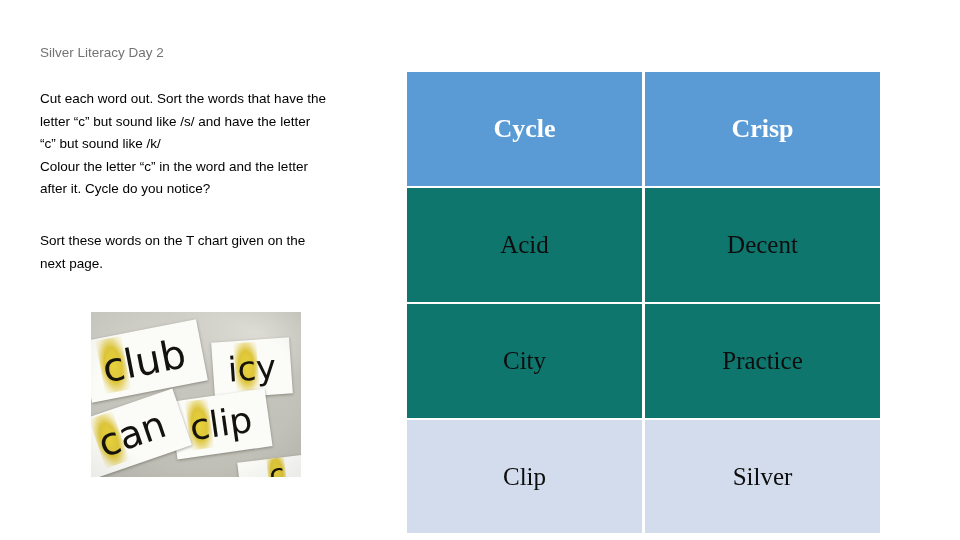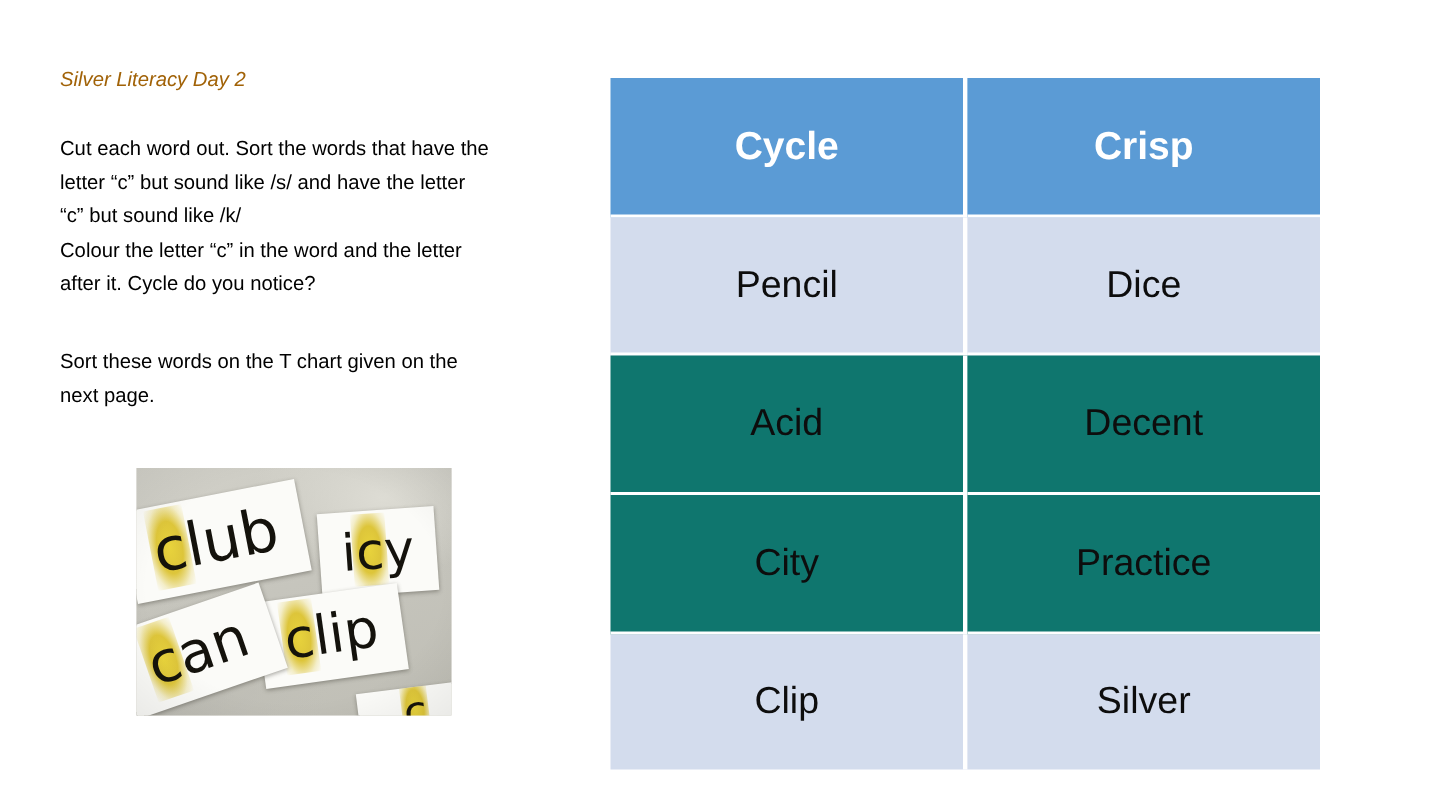--- a/index.html
+++ b/index.html
@@ -19,23 +19,22 @@
   
   #left-pane {
     position: absolute;
     left: 40px;
     top: 44px;
     width: 368px;
   }
   #slide-title {
     font-size: 13.5px;
     line-height: 17px;
-    color: #a16207;
+    color: #737373;
     white-space: nowrap;
-    font-style: italic;
   }
   #instruction-block {
     margin-top: 27px;
     font-size: 13.5px;
     line-height: 22.6px;
     color: #000;
   }
   #instruction-block .line { white-space: nowrap; }
   #sort-note {
     margin-top: 29px;
@@ -122,26 +121,27 @@
     position: absolute;
     inset: 0;
     pointer-events: none;
     background: radial-gradient(ellipse 85% 85% at 50% 48%, rgba(0,0,0,0) 55%, rgba(0,0,0,0.10) 100%);
   }
 
   
   #word-table {
     position: absolute;
     left: 407px;
-    top: 52px;
+    top: 72px;
     width: 473px;
     height: 461px;
     border-collapse: separate;
     border-spacing: 0;
     table-layout: fixed;
+    font-family: Liberation Serif, serif;
   }
   #word-table td {
     width: 50%;
     height: 65.85px;
     text-align: center;
     vertical-align: middle;
     padding: 0;
     border: 0;
     border-right: 3px solid #ffffff;
     border-bottom: 2px solid #ffffff;
@@ -207,24 +207,20 @@
 
   <div id="photo-vignette"></div>
 </div>
 
 <table id="word-table">
   <tbody>
     <tr class="header-row">
       <td>Cycle</td>
       <td>Crisp</td>
     </tr>
-    <tr class="band-dark">
-      <td>Pencil</td>
-      <td>Dice</td>
-    </tr>
     <tr class="band-light">
       <td>Acid</td>
       <td>Decent</td>
     </tr>
     <tr class="band-light">
       <td>City</td>
       <td>Practice</td>
     </tr>
     <tr class="band-dark">
       <td>Clip</td>

